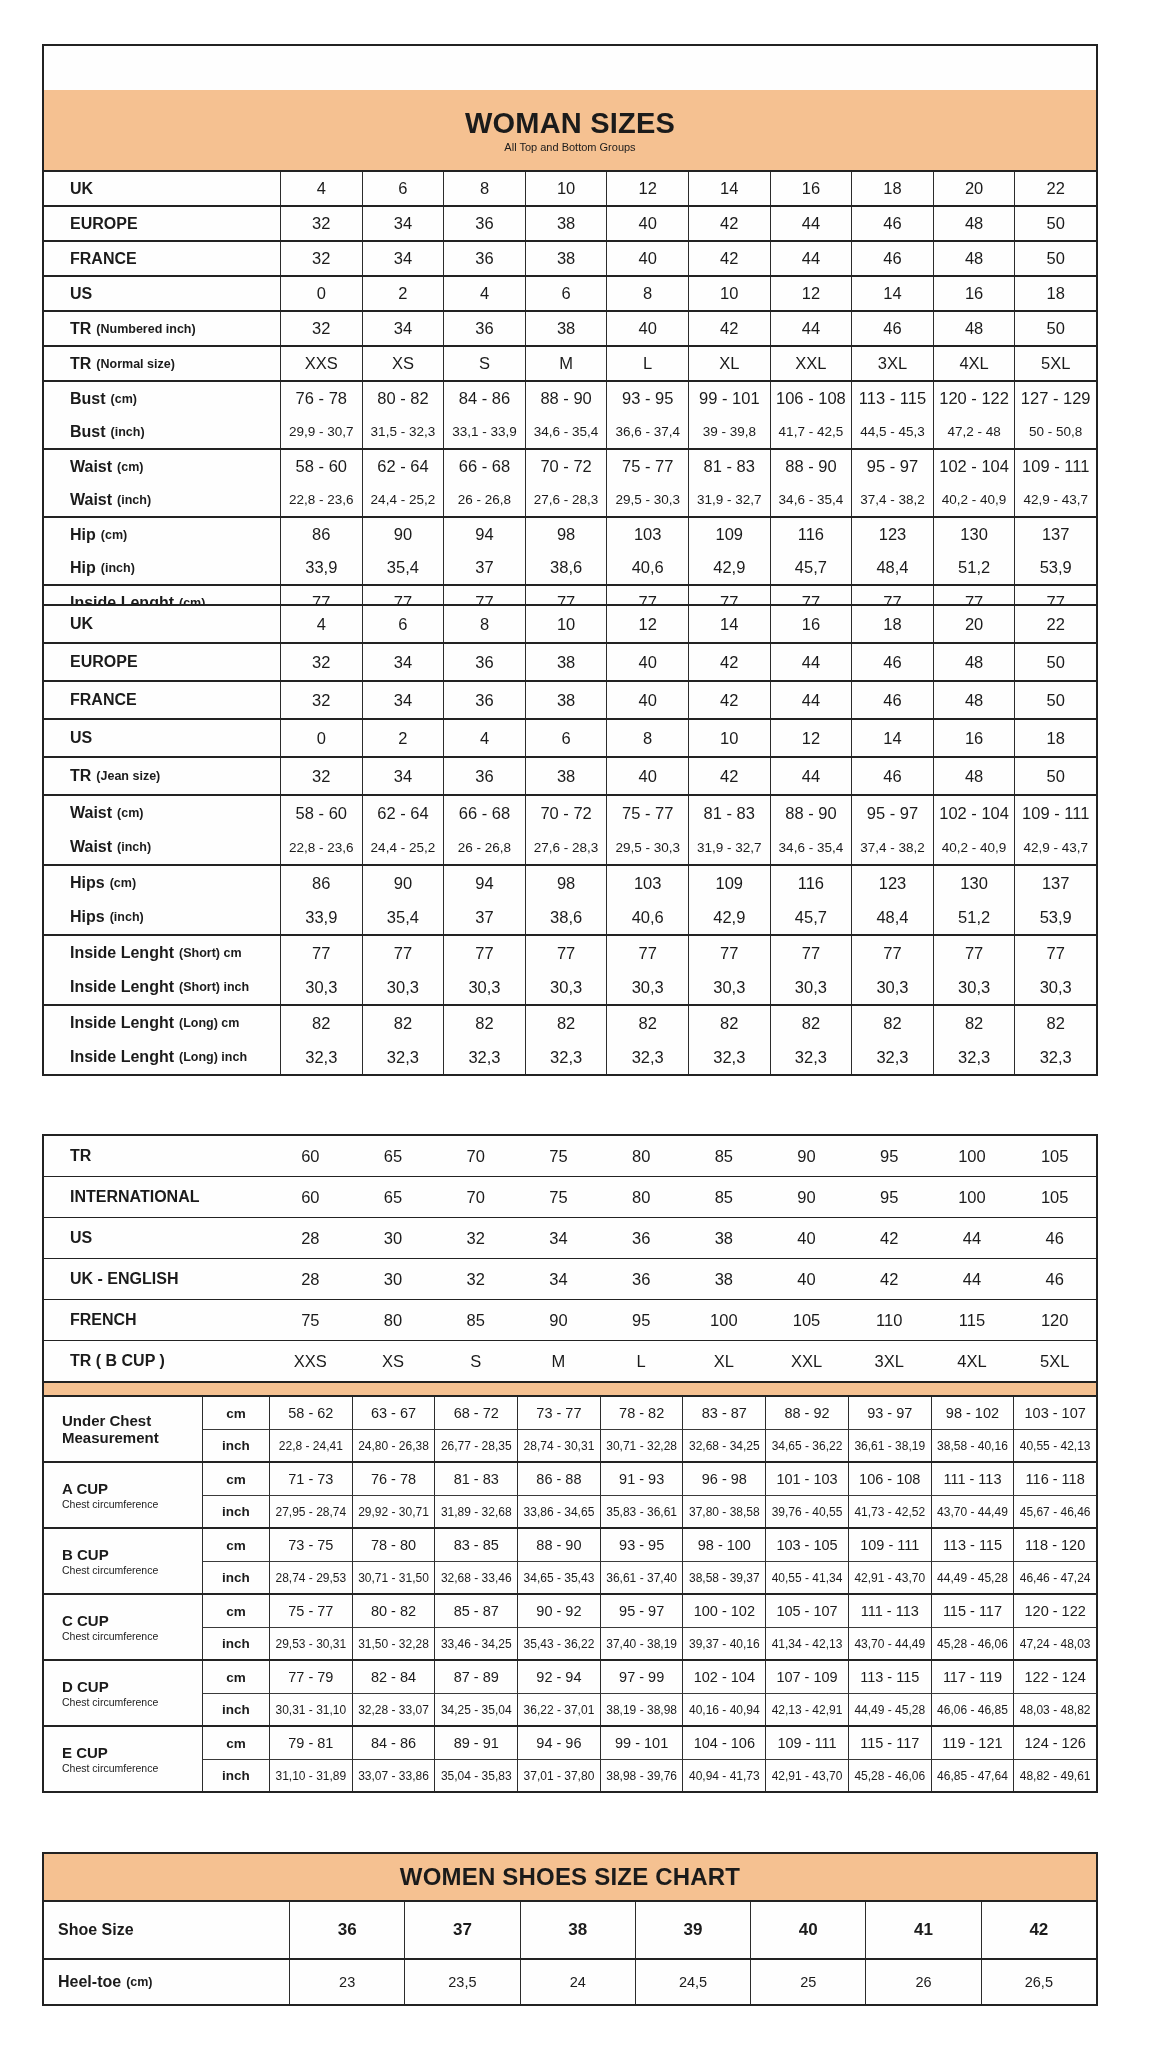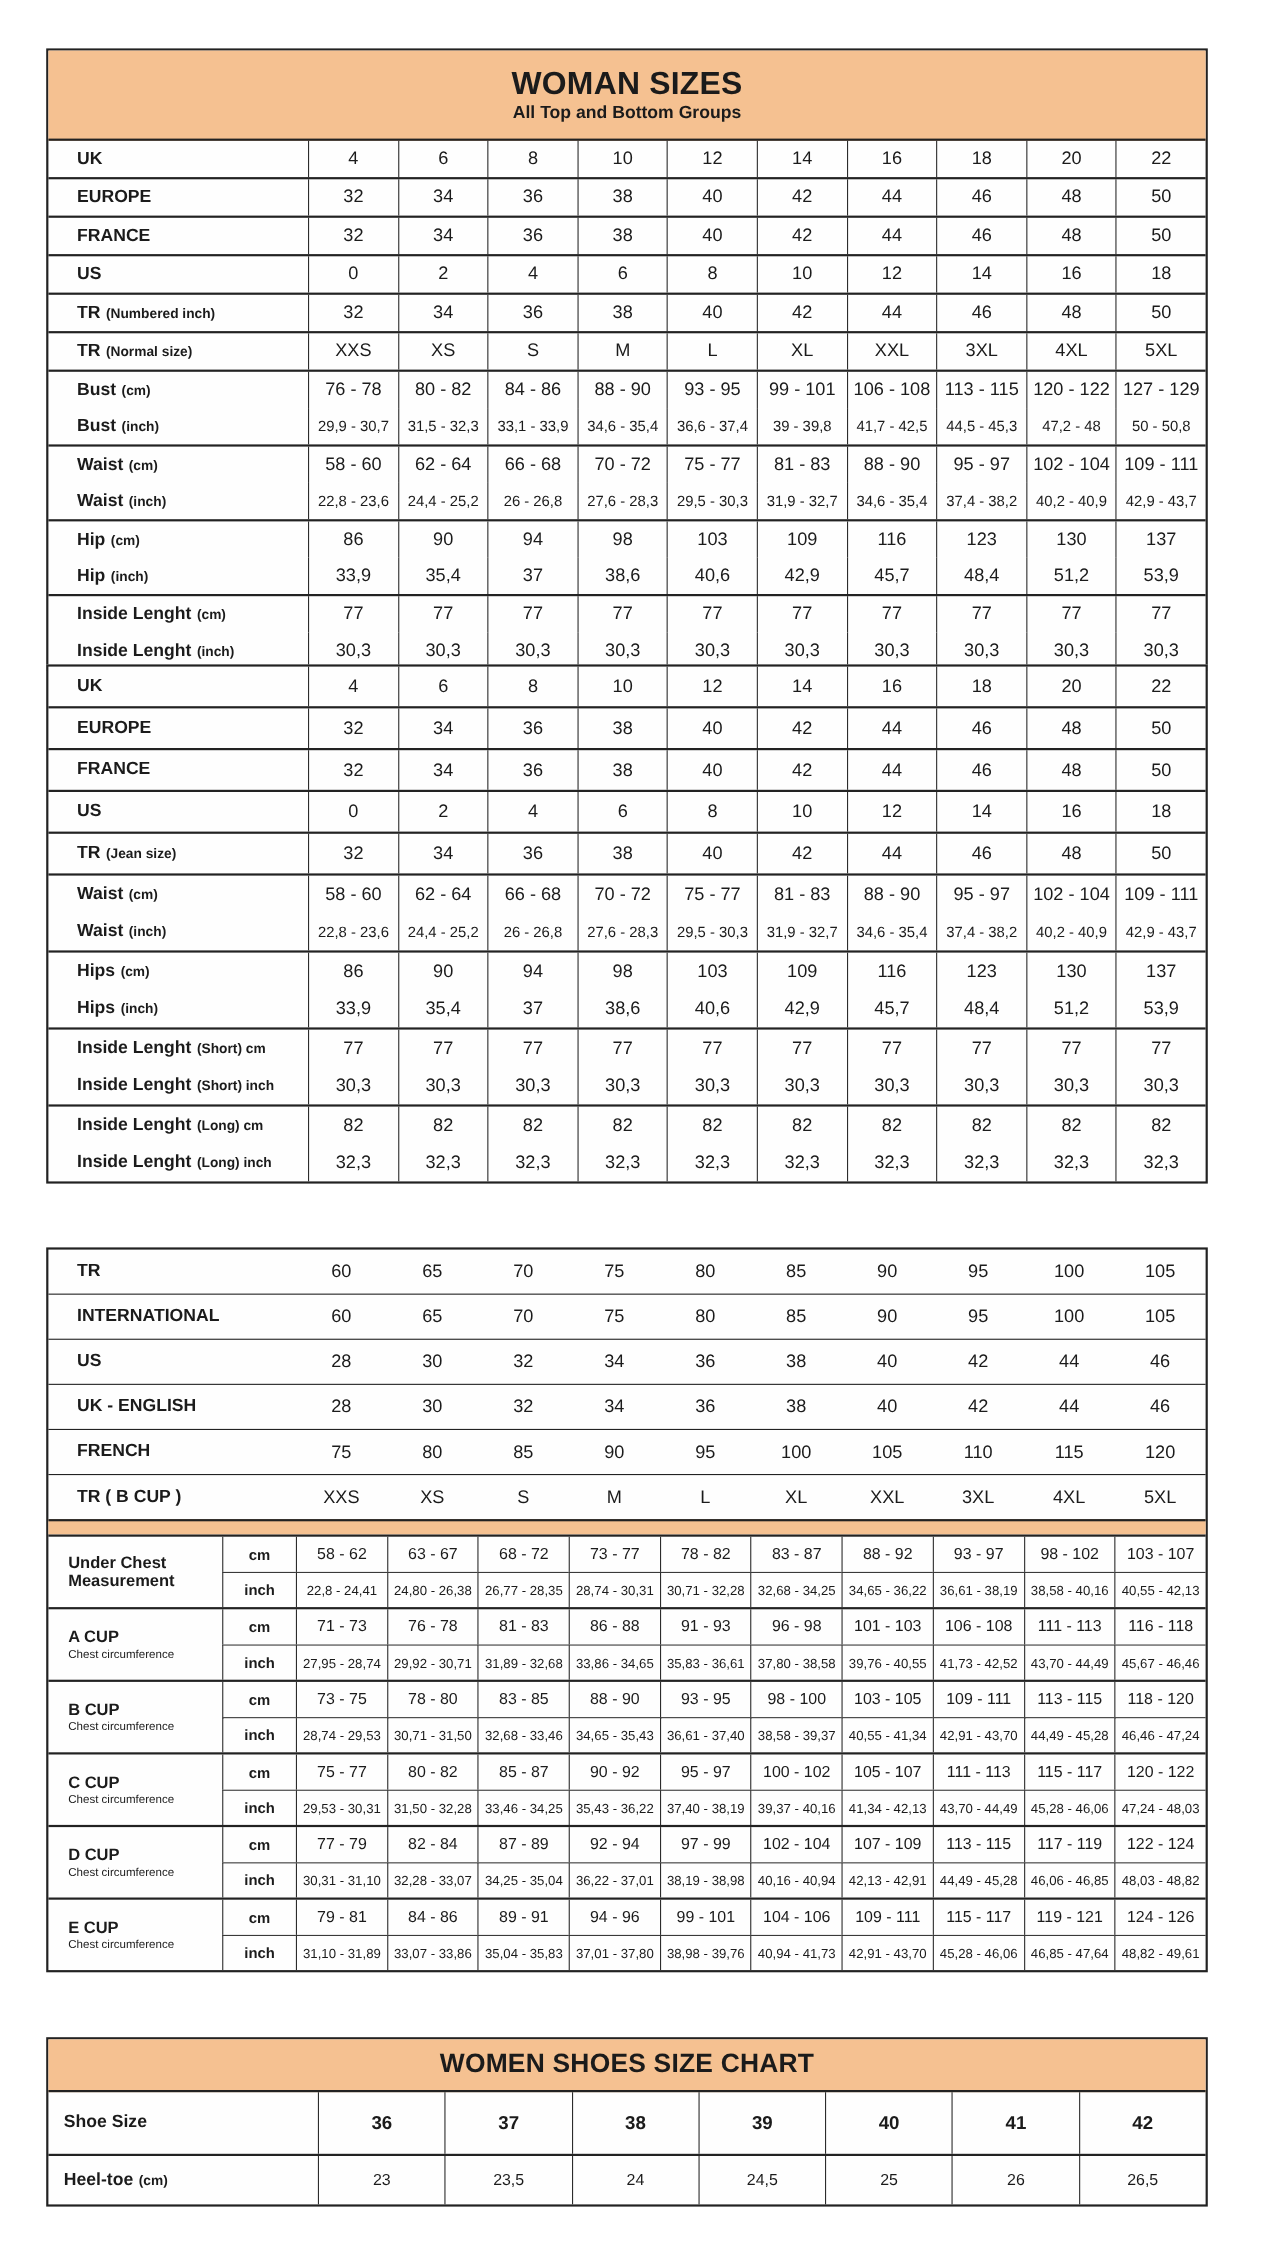--- a/index.html
+++ b/index.html
@@ -11,27 +11,27 @@
   .page{position:absolute;inset:0;}
   .tbl{position:absolute;left:42px;width:1056px;border:2.5px solid var(--bline);
        background:#fefefe;box-sizing:border-box;}
   #t-woman-sizes{top:44px;}
   #t-woman-jeans{top:604px;}
   #t-bra{top:1134px;}
   #t-shoes{top:1852px;}
 
   .hdr{background:var(--accent);border-bottom:2px solid var(--bline);text-align:center;
        display:flex;flex-direction:column;justify-content:center;}
-  #t-woman-sizes .hdr{height:80px;}
+  #t-woman-sizes .hdr{height:80px;margin-top:44px;}
   #t-woman-jeans .hdr{height:56px;}
   #t-bra .hdr{height:56px;}
   #t-shoes .hdr{height:46px;}
   .hdr-title{font-size:29px;font-weight:700;letter-spacing:.2px;}
   #t-shoes .hdr-title{font-size:24px;}
-  .hdr-sub{font-size:16px;font-weight:700;margin-top:1px;}
+  .hdr-sub{font-size:11px;font-weight:400;margin-top:1px;}
 
   .group{border-top:2px solid var(--bline);}
   .body > .group:first-child{border-top:none;}
   .rrow{display:grid;grid-template-columns:236px repeat(10,1fr);}
   #t-woman-sizes .rrow{height:33px;}
   #t-woman-jeans .rrow.single{height:36px;}
   #t-woman-jeans .rrow.pair-top,#t-woman-jeans .rrow.pair-bot{height:34px;}
   .cell{display:flex;align-items:center;justify-content:center;font-size:16.5px;
         overflow:hidden;white-space:nowrap;}
   .label-cell{justify-content:flex-start;padding-left:26px;gap:5px;}

